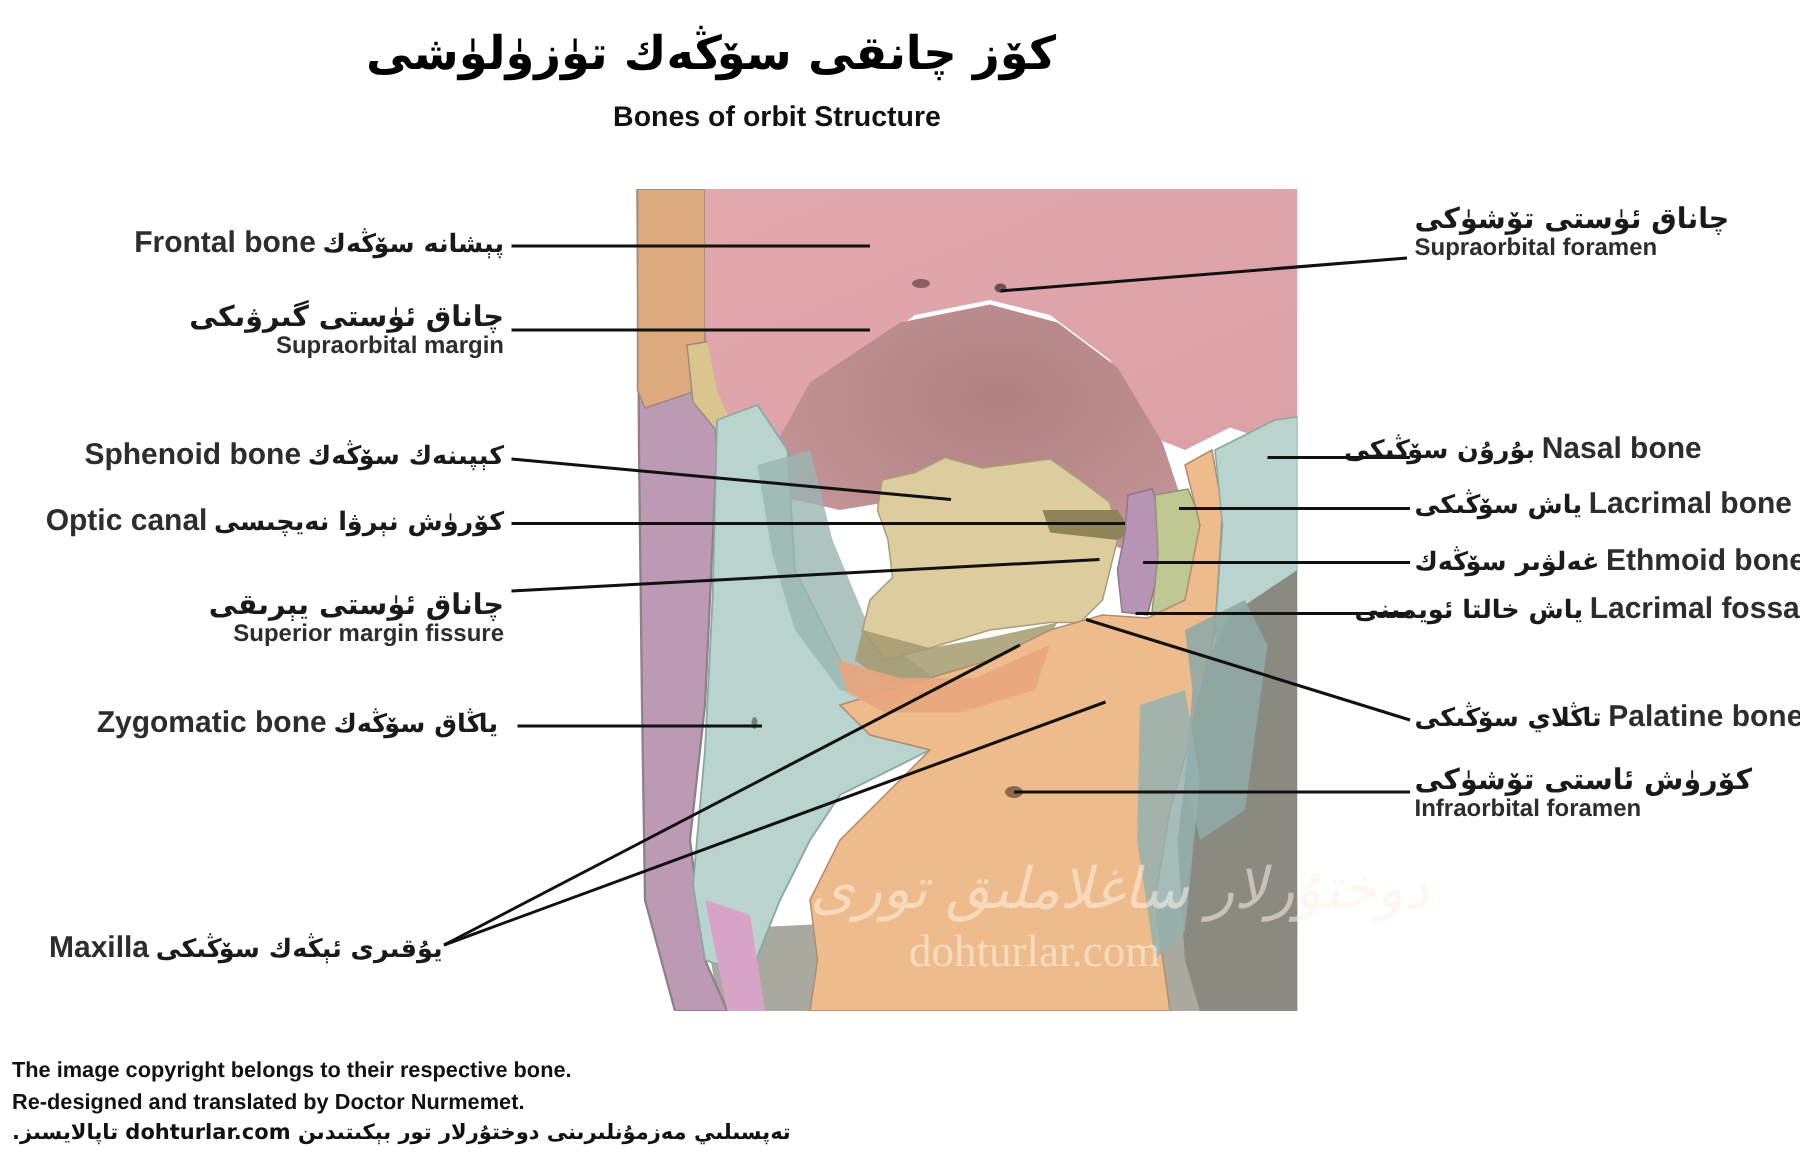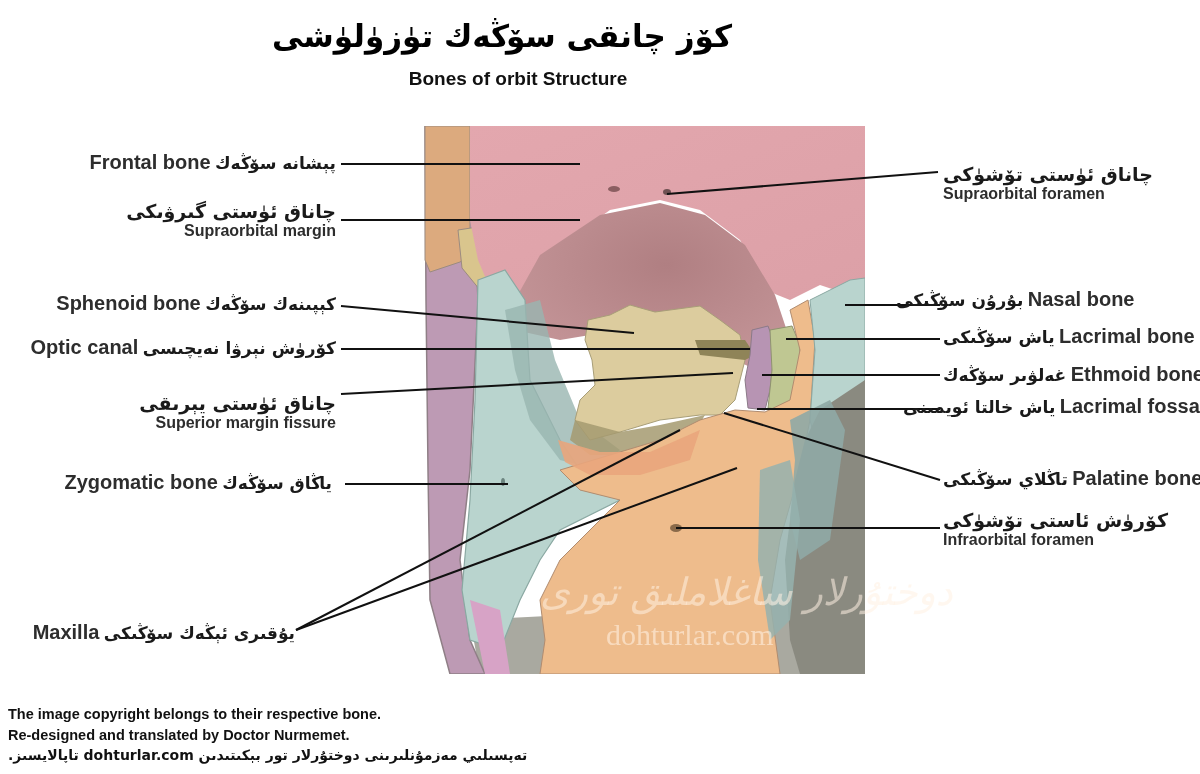--- a/index.html
+++ b/index.html
@@ -1,20 +1,20 @@
 <!DOCTYPE html>
 <html><head>
 <meta charset="utf-8">
 <style>
   html, body { margin:0; padding:0; background:#ffffff; }
   body { width:1200px; height:774px; position:relative; overflow:hidden;
          font-family:"Liberation Sans", "DejaVu Sans", sans-serif; color:#1a1a1a; }
   .title-ug { position:absolute; left:0; width:948px; top:18px; text-align:center;
               font-family:"DejaVu Sans", sans-serif; font-weight:bold; font-size:31px;
-              color:#000; direction:rtl;padding-left:28px; }
+              color:#000; direction:rtl; }
   .title-en { position:absolute; left:0; width:1036px; top:68px; text-align:center;
               font-weight:bold; font-size:19px; color:#111; }
   .illustration { position:absolute; left:0; top:0; width:1200px; height:774px; }
   .label { position:absolute; font-weight:bold; font-size:16px; color:#2a2a2a; white-space:nowrap; line-height:20px; }
   .label .ug { font-family:"DejaVu Sans", sans-serif; font-size:17px; color:#1a1a1a; }
   .label .ug-big { font-family:"DejaVu Sans", sans-serif; font-size:19px; color:#1a1a1a; display:block; }
   .label .en { font-family:"Liberation Sans", sans-serif; font-size:20px; color:#2d2d2d;margin-top:44px; }
   .label .en-sub { font-family:"Liberation Sans", sans-serif; font-size:16px; color:#2d2d2d; display:block; }
   .right-align { text-align:right; }
   .left-align { text-align:left; }
@@ -147,21 +147,21 @@
 <div class="label right-align" style="right:868px; top:472px;">
   <span class="en">Zygomatic bone</span>
   <span class="ug">ياڭاق سۆڭەك</span>
 </div>
 
 <div class="label right-align" style="right:905px; top:622px;">
   <span class="en">Maxilla</span>
   <span class="ug">يۇقىرى ئېڭەك سۆڭىكى</span>
 </div>
 
-<div class="label left-align" style="left:943px; top:136px;margin-top:28px;">
+<div class="label left-align" style="left:943px; top:136px;">
   <span class="ug-big">چاناق ئۈستى تۆشۈكى</span>
   <span class="en-sub">Supraorbital foramen</span>
 </div>
 
 <div class="label left-align" style="left:896px; top:289px;">
   <span class="ug">بۇرۇن سۆڭىكى</span>
   <span class="en">Nasal bone</span>
 </div>
 
 <div class="label left-align" style="left:943px; top:326px;">

